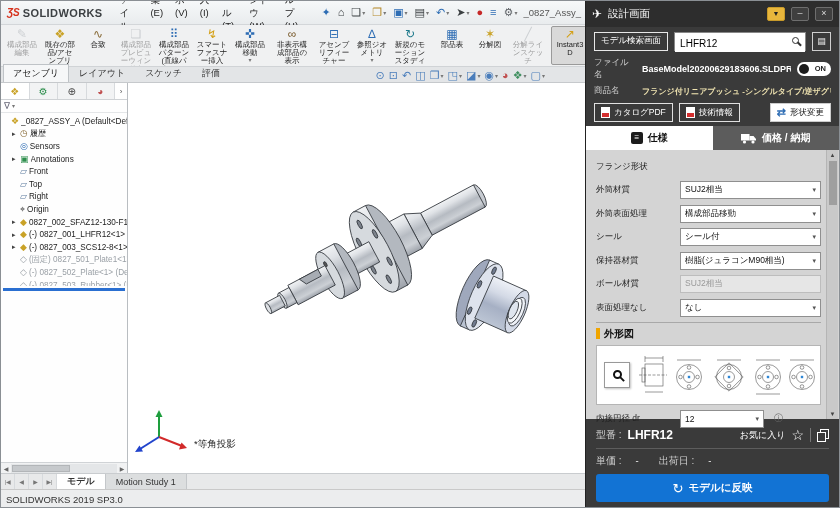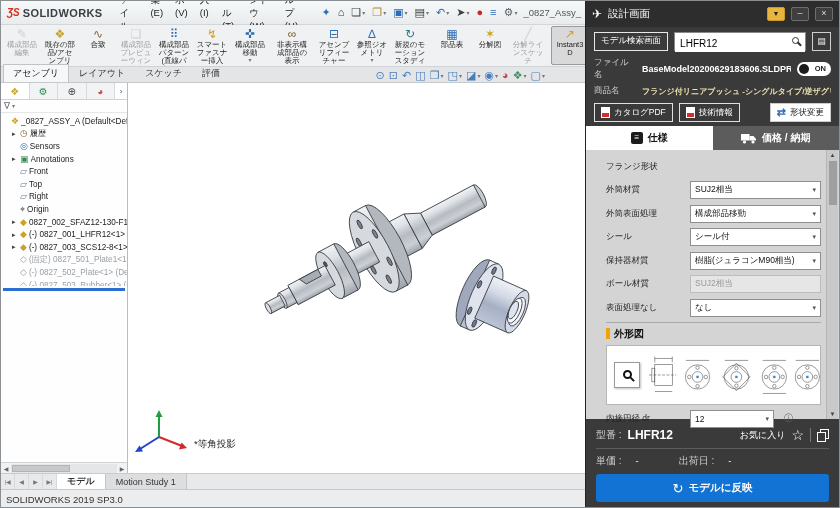--- a/index.html
+++ b/index.html
@@ -89,21 +89,21 @@
 .btn-dark{display:flex;align-items:center;gap:4px;border:1px solid #e0e0e0;background:#3a3a3a;color:#fff;font-size:8.5px;height:19px;padding:0 6px;white-space:nowrap}
 .pdf-ico{width:9px;height:11px;background:#fff;position:relative;flex:none}
 .pdf-ico::after{content:"";position:absolute;left:1px;right:1px;bottom:1px;height:4px;background:#d32f2f}
 .btn-light{margin-left:auto;display:flex;align-items:center;gap:4px;background:#fff;color:#222;border:1px solid #ccc;font-size:8.5px;height:19px;padding:0 6px;white-space:nowrap}
 .swap-ico{color:#2e6db4;font-size:11px;font-weight:bold}
 .sp-tabs{height:24px;display:flex;flex:none}
 .sp-tab{flex:1;display:flex;align-items:center;justify-content:center;gap:5px;font-size:10px;font-weight:bold}
 .sp-tab.active{background:#fff;color:#111}
 .sp-tab.inactive{background:#5c5c5c;color:#fff}
 .clip-ico{width:12px;height:12px;background:#1c1c1c;border-radius:2px;color:#fff;font-size:8px;line-height:12px;text-align:center}
-.sp-body{flex:1;background:#d4d4d4;position:relative;padding:7px 18px 4px 20px;min-height:0}
+.sp-body{flex:1;background:#d4d4d4;position:relative;padding:7px 18px 4px 10px;min-height:0}
 .form-row{display:flex;align-items:center;height:19px;margin-bottom:4.5px}
 .form-label{width:84px;font-size:8.5px;color:#222;flex:none}
 .form-select{flex:1;height:18px;background:#fff;border:1px solid #8f8f8f;display:flex;align-items:center;padding:0 4px;font-size:8.5px;color:#111}
 .form-select .form-value{flex:1;white-space:nowrap;overflow:hidden}
 .form-select .caret{font-size:7px;color:#555}
 .form-select.disabled{background:#e6e6e6;border-color:#bdbdbd;color:#999}
 .body-div{border-top:1px solid #a8a8a8;margin:2px 0 4px}
 .sec-head{display:flex;align-items:center;gap:4px;margin:1px 0 4px}
 .sec-bar{width:4px;height:11px;background:#f0a500}
 .sec-title{font-size:10px;font-weight:bold;color:#111}
@@ -123,21 +123,21 @@
 .fo-row1{display:flex;align-items:center;gap:6px;height:22px}
 .fo-label{color:#cfcfcf;font-size:10px}
 .fo-partno{color:#fff;font-size:12px;font-weight:bold}
 .fo-right{margin-left:auto;display:flex;align-items:center;gap:6px}
 .fav-label{color:#fff;font-size:9px}
 .star{color:#fff;font-size:14px;line-height:14px}
 .fo-div{width:1px;height:14px;background:#777}
 .fo-hr{border-top:1px solid #5d5d5d;margin:2px 0 3px}
 .fo-row2{display:flex;align-items:center;height:17px}
 .fo-val{color:#fff;font-size:9.5px;margin-left:14px}
-.fo-ship{margin-left:40px}
+.fo-ship{margin-left:20px}
 .fo-row3{display:flex;gap:10px;margin-top:5px}
 .btn-apply{flex:1;height:28px;background:#1273d4;border:none;border-radius:3px;color:#fff;font-weight:bold;font-size:10.5px;display:flex;align-items:center;justify-content:center;gap:5px;font-family:inherit}
 .btn-apply .refresh{font-size:13px;font-weight:normal}
 .btn-save{flex:1;height:28px;background:#ffc20e;border:none;border-radius:14px;color:#1a1a1a;font-weight:bold;font-size:10.5px;display:flex;align-items:center;justify-content:center;gap:5px;font-family:inherit}
 </style>
 </head>
 <body>
 
 <div class="app">
 

